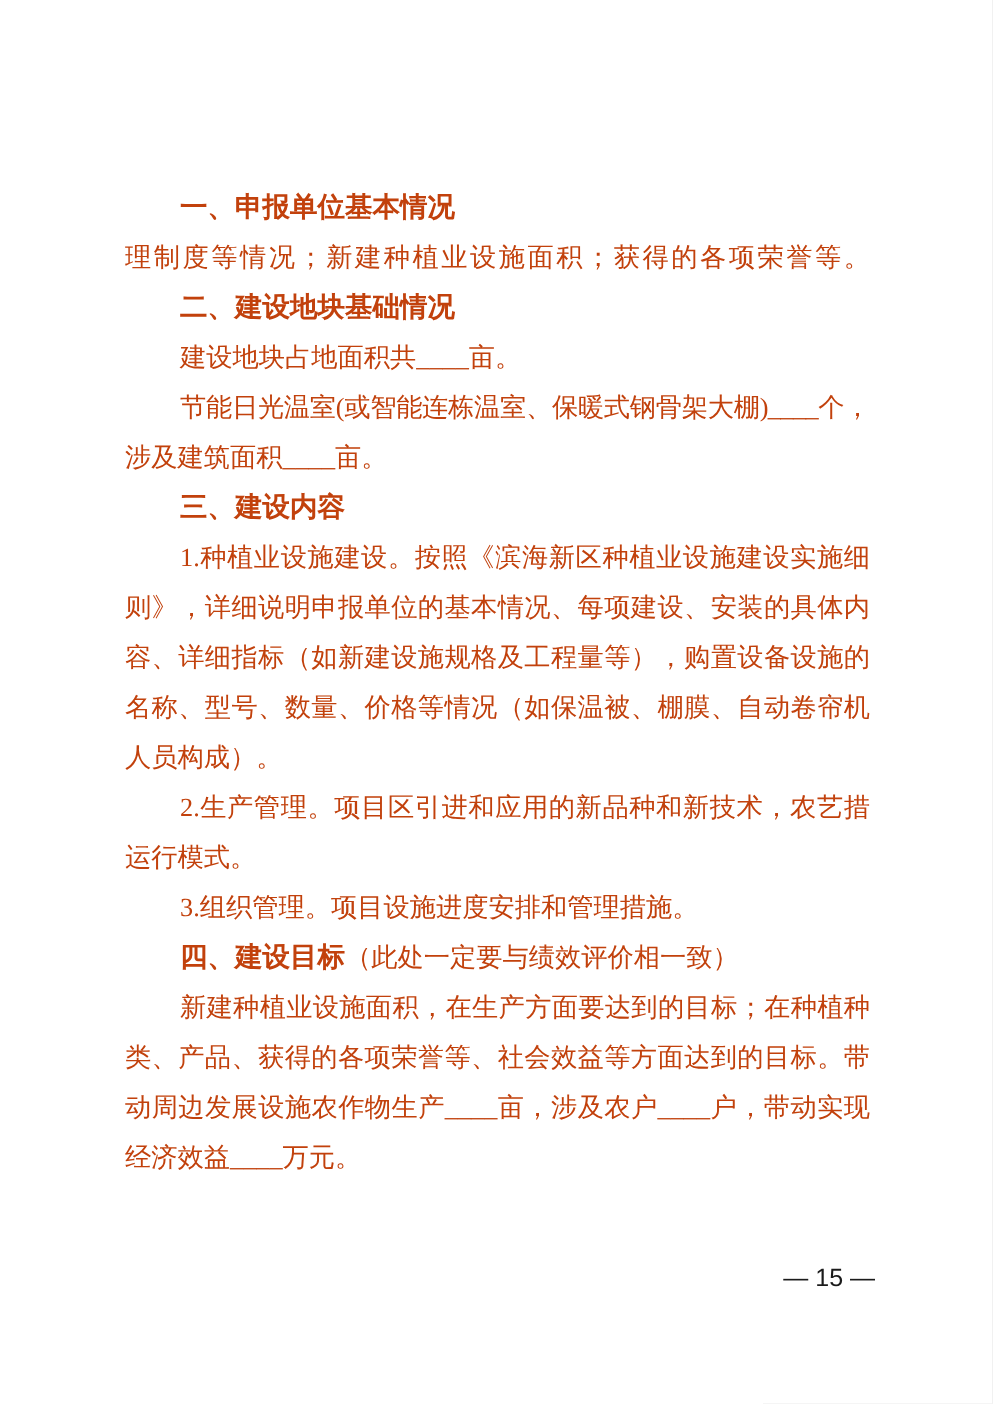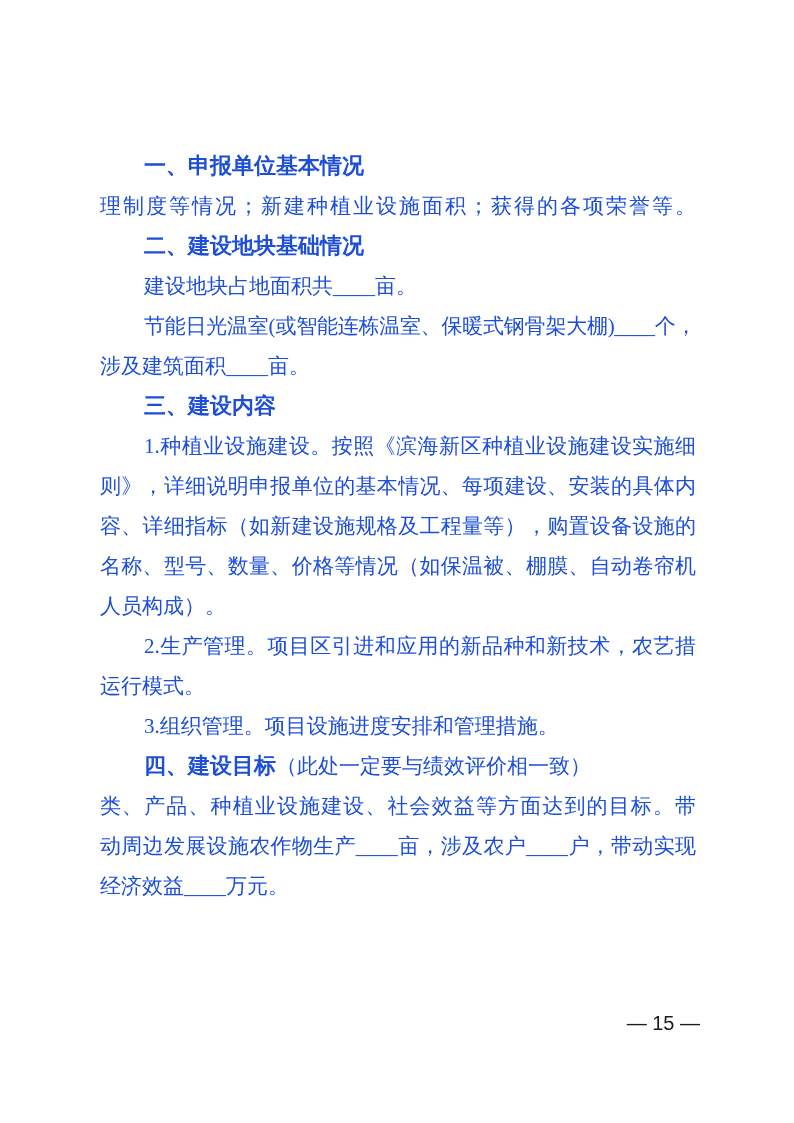--- a/index.html
+++ b/index.html
@@ -21,21 +21,21 @@
     position: absolute;
     left: 100px;
     top: 146px;
     width: 596px;
   }
   .line {
     font-size: 21px;
     line-height: 40px;
     letter-spacing: 0;
     text-align: left;
-    color: #1d4ed8;
+    color: #c2410c;
   }
   .line.indent {
     text-indent: 44px;
   }
   .line.fill {
     text-align: justify;
     text-align-last: justify;
   }
   .line.tight {
     letter-spacing: -0.45px;
@@ -77,19 +77,20 @@
     <div class="line fill">则》，详细说明申报单位的基本情况、每项建设、安装的具体内</div>
     <div class="line fill">容、详细指标（如新建设施规格及工程量等），购置设备设施的</div>
     <div class="line fill">名称、型号、数量、价格等情况（如保温被、棚膜、自动卷帘机</div>
     <div class="line">人员构成）。</div>
     <div class="line indent fill">2.生产管理。项目区引进和应用的新品种和新技术，农艺措</div>
     <div class="line">运行模式。</div>
     <div class="line indent">3.组织管理。项目设施进度安排和管理措施。</div>
     <div class="line heading indent">
       <span>四、建设目标</span><span class="normal">（此处一定要与绩效评价相一致）</span>
     </div>
-    <div class="line fill">类、产品、种植业设施建设、社会效益等方面达到的目标。带</div>
+    <div class="line indent fill">新建种植业设施面积，在生产方面要达到的目标；在种植种</div>
+    <div class="line fill">类、产品、获得的各项荣誉等、社会效益等方面达到的目标。带</div>
     <div class="line fill">动周边发展设施农作物生产____亩，涉及农户____户，带动实现</div>
     <div class="line">经济效益____万元。</div>
   </div>
 
   <div class="footer">— 15 —</div>
 </div>
 
 </body></html>

